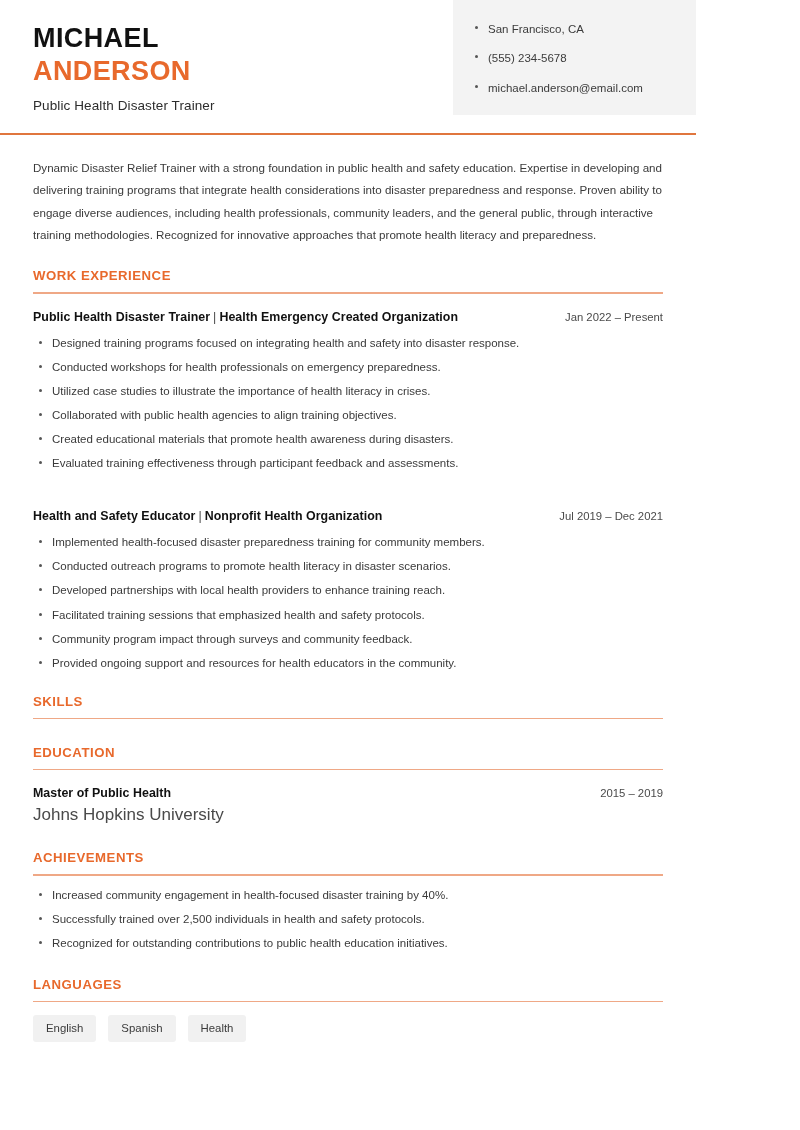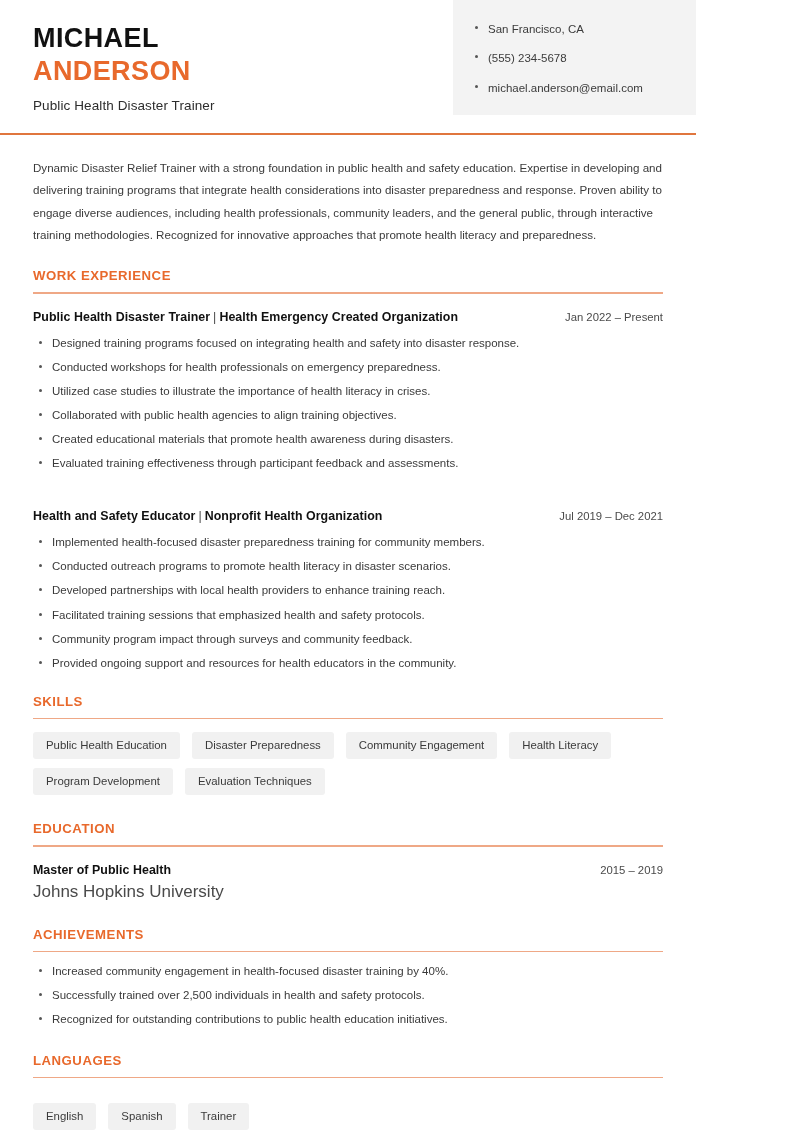--- a/index.html
+++ b/index.html
@@ -178,21 +178,21 @@
   }
 
   
   .edu-sub {
     font-size: 17px;
     color: #4a4a4a;
     margin-top: 5px;
   }
 
   .achievements-list { margin-top: 19px; }
-  .languages-pills { margin-top: 25px; }
+  .languages-pills { margin-top: 13px; }
 </style>
 </head>
 <body>
 
 <div class="page">
 
   <div class="header">
     <div class="header-left">
       <div class="name-line">
         <div class="name-first">MICHAEL</div>
@@ -258,28 +258,20 @@
           <li><span class="dot"></span><span>Facilitated training sessions that emphasized health and safety protocols.</span></li>
           <li><span class="dot"></span><span>Community program impact through surveys and community feedback.</span></li>
           <li><span class="dot"></span><span>Provided ongoing support and resources for health educators in the community.</span></li>
         </ul>
       </div>
     </div>
 
     <div class="section">
       <div class="section-title">SKILLS</div>
       <div class="section-rule"></div>
-      <div class="pills">
-        <div class="pill">Public Health Education</div>
-        <div class="pill">Disaster Preparedness</div>
-        <div class="pill">Community Engagement</div>
-        <div class="pill">Health Literacy</div>
-        <div class="pill">Program Development</div>
-        <div class="pill">Evaluation Techniques</div>
-      </div>
     </div>
 
     <div class="section" style="margin-top:26px;">
       <div class="section-title">EDUCATION</div>
       <div class="section-rule"></div>
       <div class="entry">
         <div class="entry-head">
           <div class="entry-title">Master of Public Health</div>
           <div class="entry-date">2015 – 2019</div>
         </div>
@@ -296,18 +288,18 @@
         <li><span class="dot"></span><span>Recognized for outstanding contributions to public health education initiatives.</span></li>
       </ul>
     </div>
 
     <div class="section" style="margin-top:25px;">
       <div class="section-title">LANGUAGES</div>
       <div class="section-rule"></div>
       <div class="pills languages-pills">
         <div class="pill">English</div>
         <div class="pill">Spanish</div>
-        <div class="pill">Trainer</div>
+        <div class="pill">Health</div>
       </div>
     </div>
 
   </div>
 </div>
 
 </body></html>

